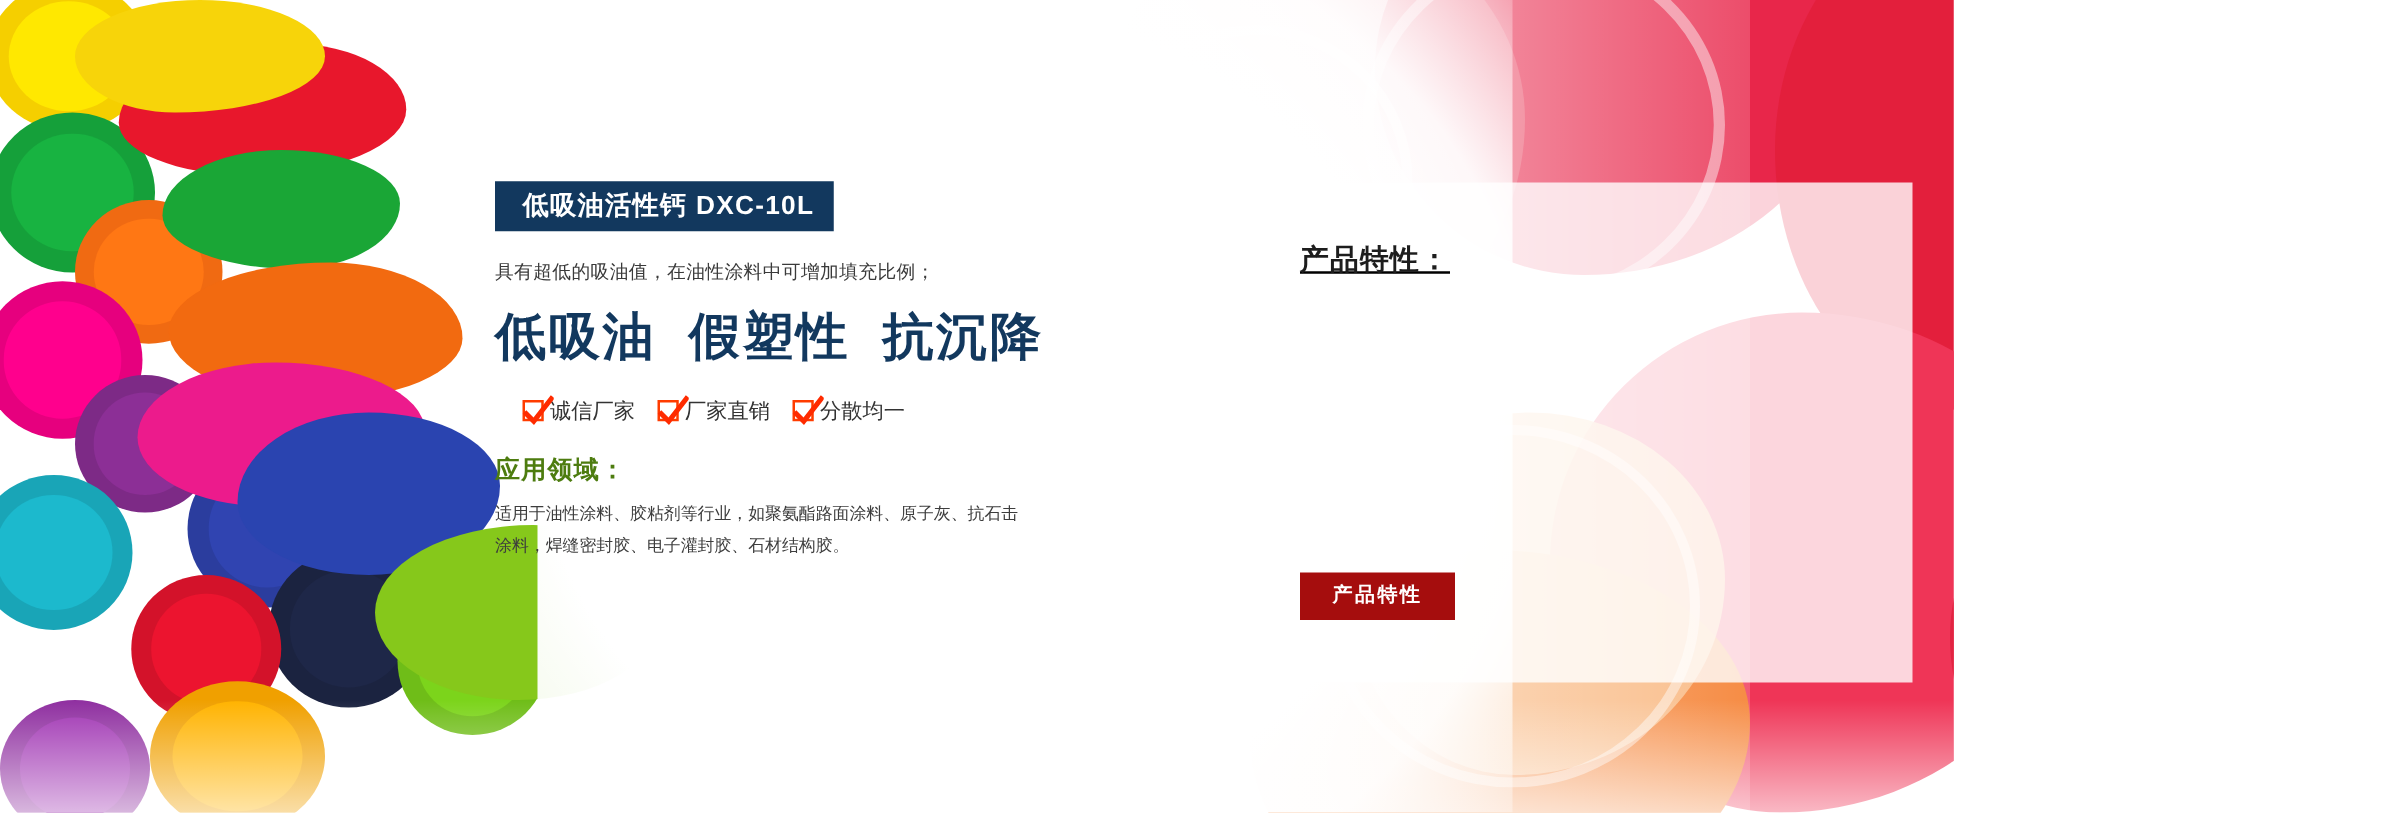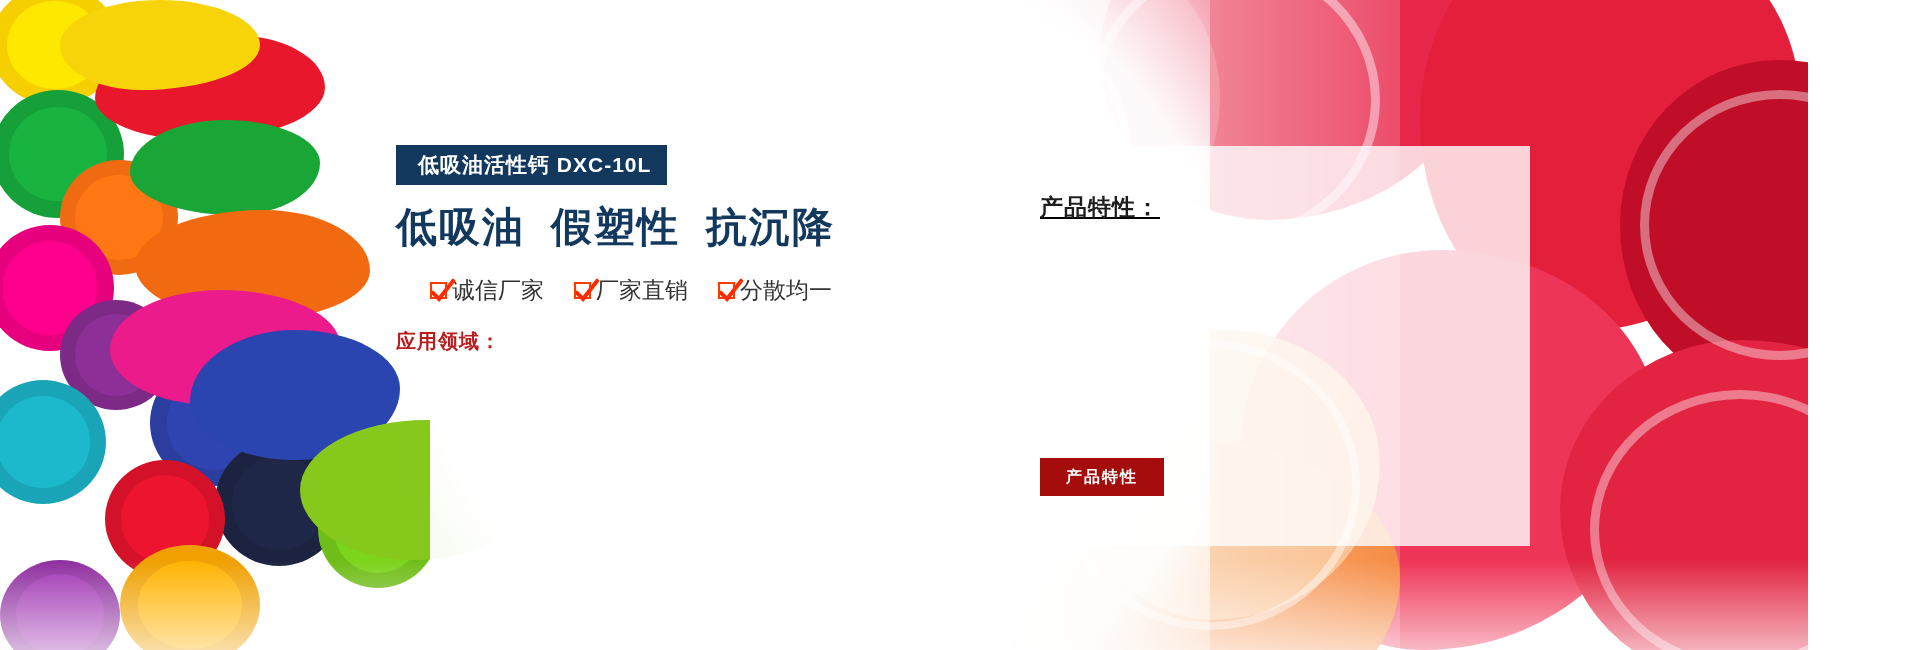--- a/index.html
+++ b/index.html
@@ -4,21 +4,21 @@
 <style>
   * { margin:0; padding:0; box-sizing:border-box; }
   html,body { width:1920px; height:650px; overflow:hidden; }
   body {
     font-family:"Liberation Sans","DejaVu Sans",sans-serif;
     background:#ffffff;
     position:relative;
   }
 
   #banner {
-    position:absolute; left:0; top:0; width:1808px; height:650px;
+    position:absolute; left:0; top:0; width:1563px; height:650px;
     overflow:hidden; background:#fff;
   }
 
   
   .bg { position:absolute; inset:0; }
 
   .bg-white-core {
     position:absolute; left:430px; top:-60px; width:780px; height:790px;
     background:radial-gradient(ellipse at 45% 50%, #ffffff 0%, #ffffff 58%, rgba(255,255,255,0.92) 74%, rgba(255,255,255,0.0) 100%);
     z-index:6;
@@ -77,31 +77,31 @@
   .headline span { margin-right:26px; }
   .headline span:last-child { margin-right:0;font-family:Liberation Serif, serif; }
 
   .feature-row{
     margin-top:20px; margin-left:22px;
     display:flex; align-items:center; gap:18px;
     white-space:nowrap;
   }
   .feature{
     display:flex; align-items:center; gap:5px;
-    font-size:23px; color:#333;margin-left:12px;
+    font-size:17px; color:#333;
   }
   .chk{
     width:17px; height:17px; position:relative;
     border:2px solid #ff3c00; display:inline-block; flex:none;
   }
   .chk svg{ position:absolute; left:-3px; top:-6px; }
 
   .section-title{
     margin-top:22px;
-    font-size:20px; font-weight:bold; color:#b91c1c;
+    font-size:20px; font-weight:bold; color:#4d7c0f;
     letter-spacing:1px;
   }
   .applied{
     margin-top:9px;
     font-size:13.5px; color:#3d3d3d; line-height:1.95;
     width:420px;
   }
 
   
   .panel{
@@ -186,20 +186,21 @@
     <div style="position:absolute; left:700px; top:0; width:700px; height:650px; z-index:5;
                 background:linear-gradient(90deg, rgba(255,255,255,1) 0%, rgba(255,255,255,0.92) 28%, rgba(255,255,255,0.55) 60%, rgba(255,255,255,0.18) 100%);"></div>
     <div style="position:absolute; left:0; top:560px; width:1920px; height:90px; z-index:5;
                 background:linear-gradient(180deg, rgba(255,255,255,0) 0%, rgba(255,255,255,0.65) 100%);"></div>
   </div>
 
   <div class="left-col">
 
     <div class="title-badge">低吸油活性钙 DXC-10L</div>
 
+    <div class="subtitle">具有超低的吸油值，在油性涂料中可增加填充比例；</div>
 
     <div class="headline">
       <span>低吸油</span><span>假塑性</span><span>抗沉降</span>
     </div>
 
     <div class="feature-row">
       <div class="feature">
         <span class="chk">
           <svg width="26" height="26" viewBox="0 0 26 26">
               <path d="M4 15 L10 21 L24 3" stroke="#ff2b00" stroke-width="4" fill="none" stroke-linecap="square"></path>
@@ -220,20 +221,21 @@
           <svg width="26" height="26" viewBox="0 0 26 26">
               <path d="M4 15 L10 21 L24 3" stroke="#ff2b00" stroke-width="4" fill="none" stroke-linecap="square"></path>
             </svg>
         </span>
         <span>分散均一</span>
       </div>
     </div>
 
     <div class="section-title">应用领域：</div>
 
+    <div class="applied">适用于油性涂料、胶粘剂等行业，如聚氨酯路面涂料、原子灰、抗石击涂料，焊缝密封胶、电子灌封胶、石材结构胶。</div>
   </div>
 
   <div class="panel">
     <div class="panel-title">产品特性：</div>
 
 
     <button class="cta">产品特性</button>
   </div>
 
 </div>

